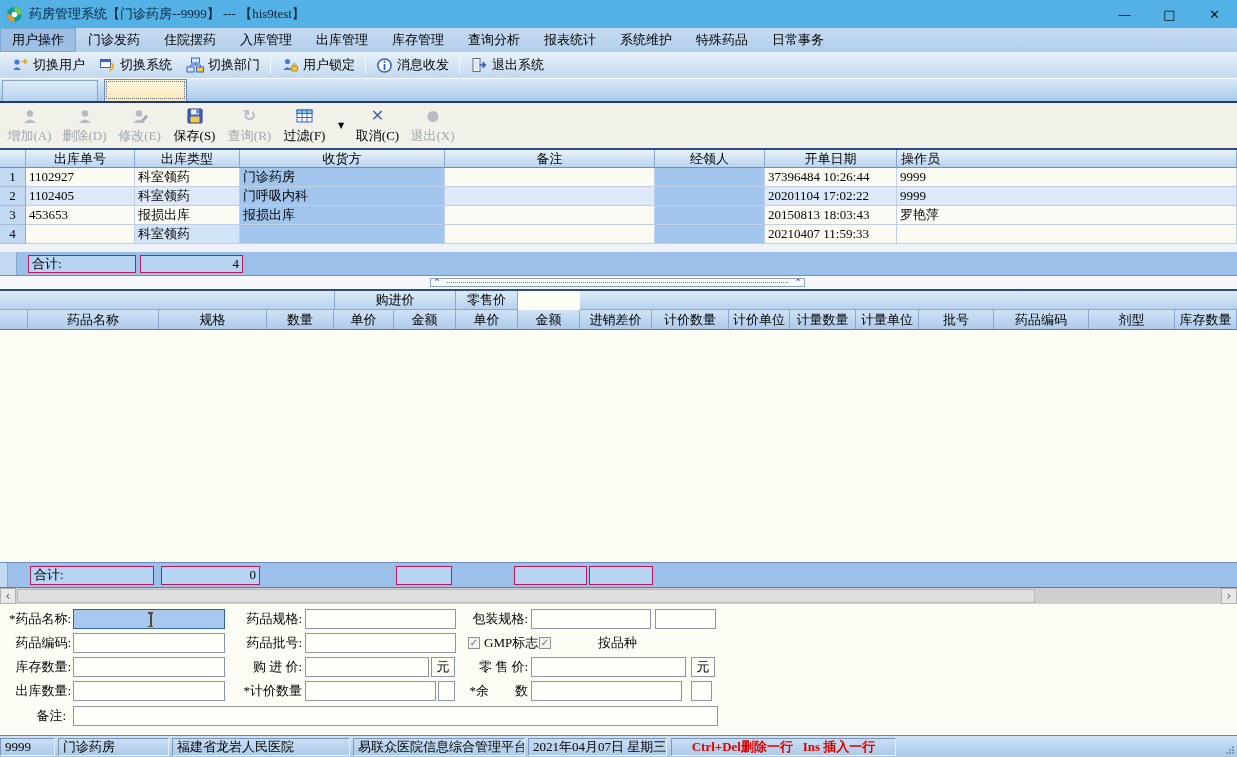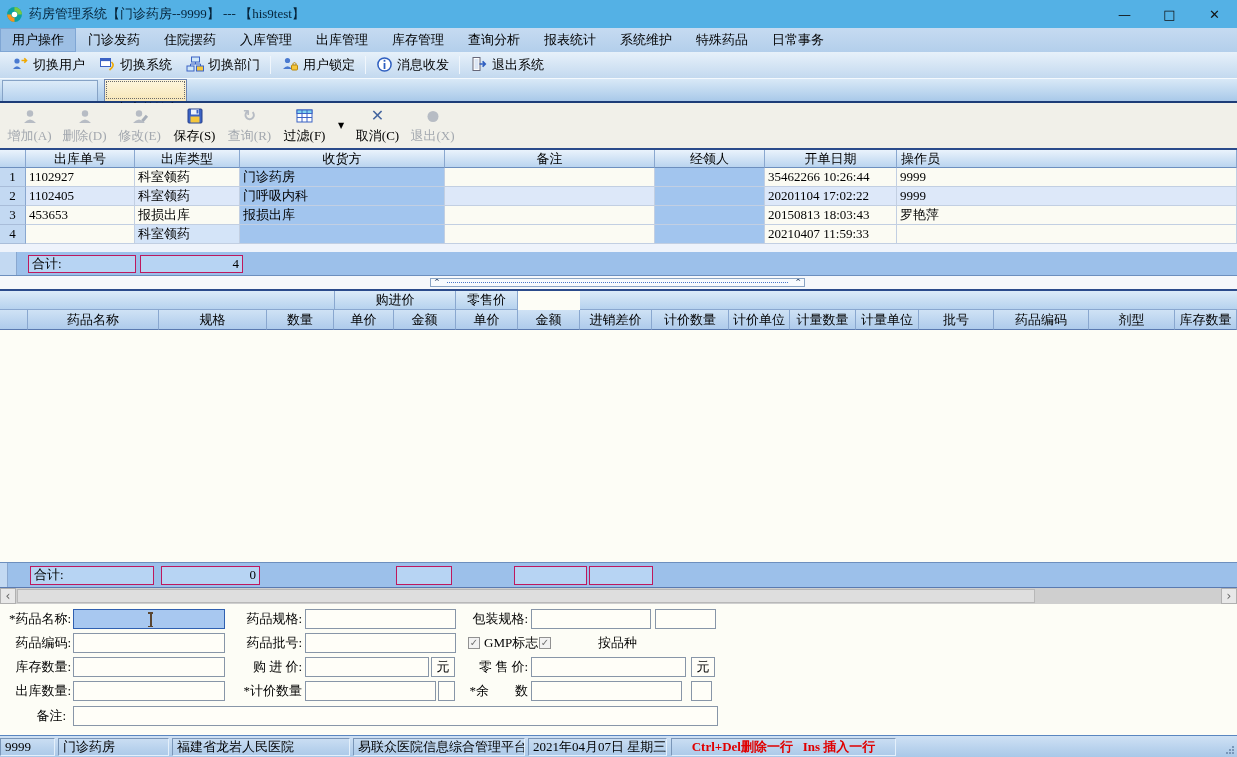--- a/index.html
+++ b/index.html
@@ -19,21 +19,21 @@
   
   .menubar { position:absolute; top:28px; left:0; width:1237px; height:24px;
              background:linear-gradient(#c6dbf1,#b3cfeb); display:flex; align-items:center; font-size:13px; }
   .mitem { padding:6px 12px; }
   .mitem.hl { background:#9dbfe4; border:1px solid #7fa6d4; padding:2px 11px; }
 
   
   .quickbar { position:absolute; top:52px; left:0; width:1237px; height:27px;
               background:linear-gradient(#e7f1fa,#c3d9ef); border-bottom:1px solid #f4f9fd;
               display:flex; align-items:center; padding-left:4px; font-size:13px; }
-  .qitem { display:flex; align-items:flex-start; gap:4px; padding:2px 7px; }
+  .qitem { display:flex; align-items:center; gap:4px; padding:2px 7px; }
   .qsep { width:1px; height:18px; background:#96aecd; margin:0 3px; border-right:1px solid #f0f6fc; }
 
   
   .tabbar { position:absolute; top:79px; left:0; width:1237px; height:24px;
             background:linear-gradient(#d9e9f7,#a9c9e9); border-bottom:2px solid #1d3c77;
             display:flex; align-items:flex-end; padding-left:2px; }
   .tab { height:20px; padding:20px 8px 0 8px; font-size:13px; border:1px solid #86a3c6; border-bottom:none;
          background:linear-gradient(#dcebf8,#b6d2ee); margin-right:6px;font-style:italic; }
   .tab.active { height:22px; background:linear-gradient(#fdf5dc,#f7e7b9); border-color:#6d86b4;
                 outline:1px dotted #6a6a6a; outline-offset:-3px; }
@@ -305,21 +305,21 @@
     <div class="hcell">经领人</div>
     <div class="hcell">开单日期</div>
     <div class="hcell al">操作员</div>
 
     <div class="dcell gut">1</div>
     <div class="dcell r-odd">1102927</div>
     <div class="dcell r-odd">科室领药</div>
     <div class="dcell c-blue">门诊药房</div>
     <div class="dcell r-odd"></div>
     <div class="dcell c-blue"></div>
-    <div class="dcell r-odd">35462266 10:26:44</div>
+    <div class="dcell r-odd">37396484 10:26:44</div>
     <div class="dcell r-odd">9999</div>
 
     <div class="dcell gut">2</div>
     <div class="dcell r-even">1102405</div>
     <div class="dcell r-even">科室领药</div>
     <div class="dcell c-blue">门呼吸内科</div>
     <div class="dcell r-even"></div>
     <div class="dcell c-blue"></div>
     <div class="dcell r-even">20201104 17:02:22</div>
     <div class="dcell r-even">9999</div>

